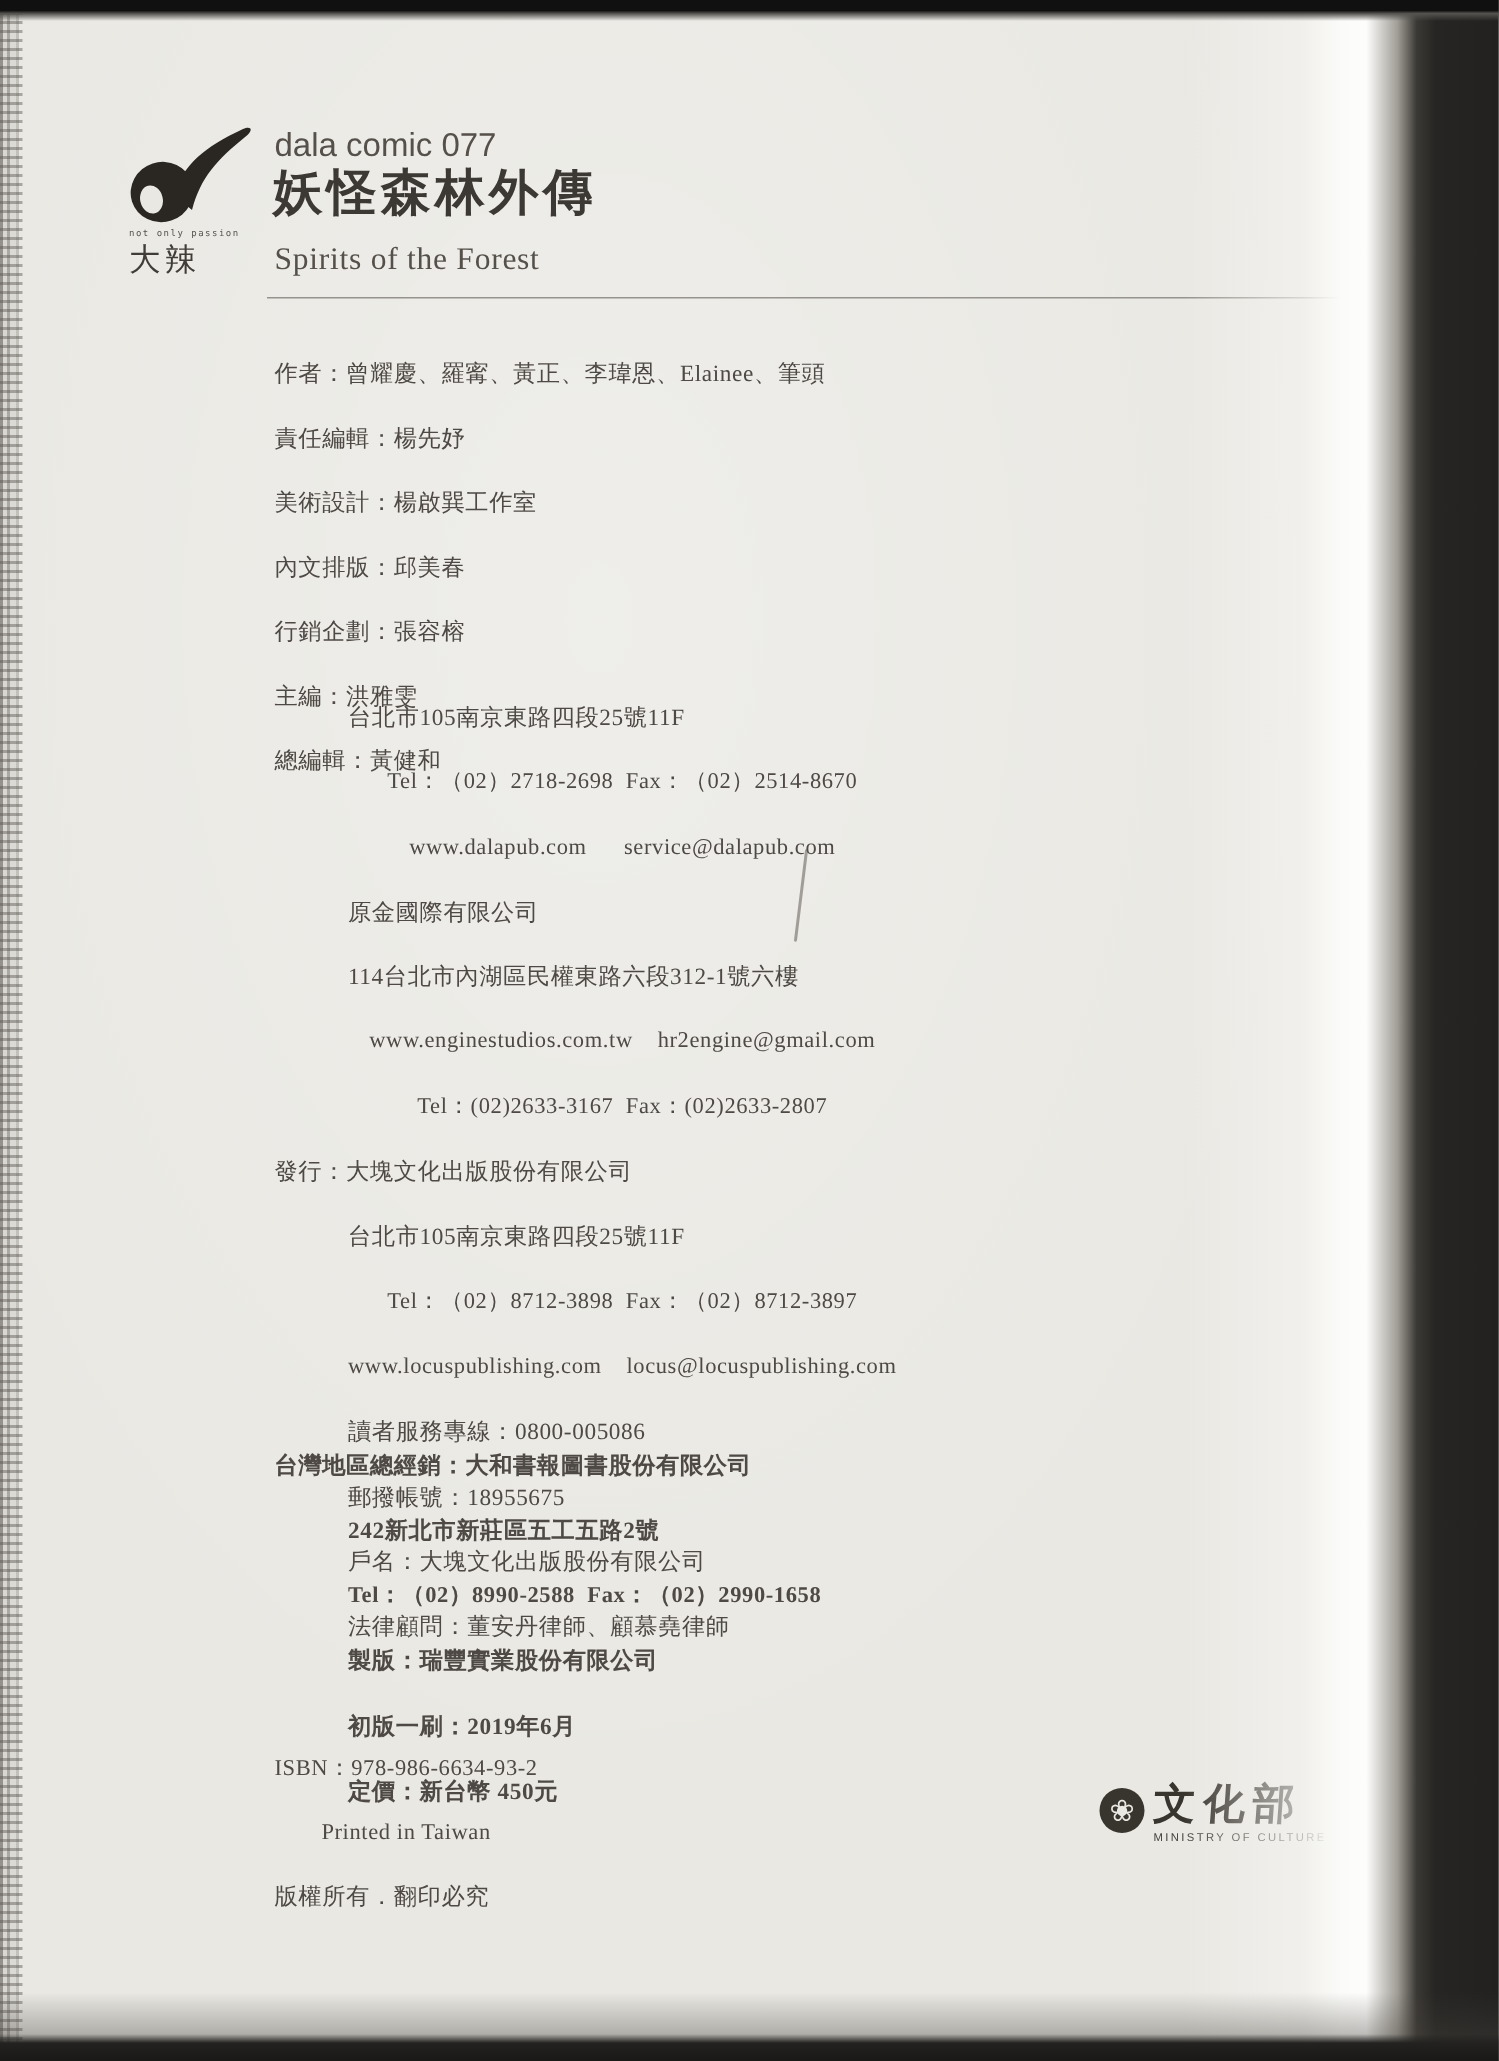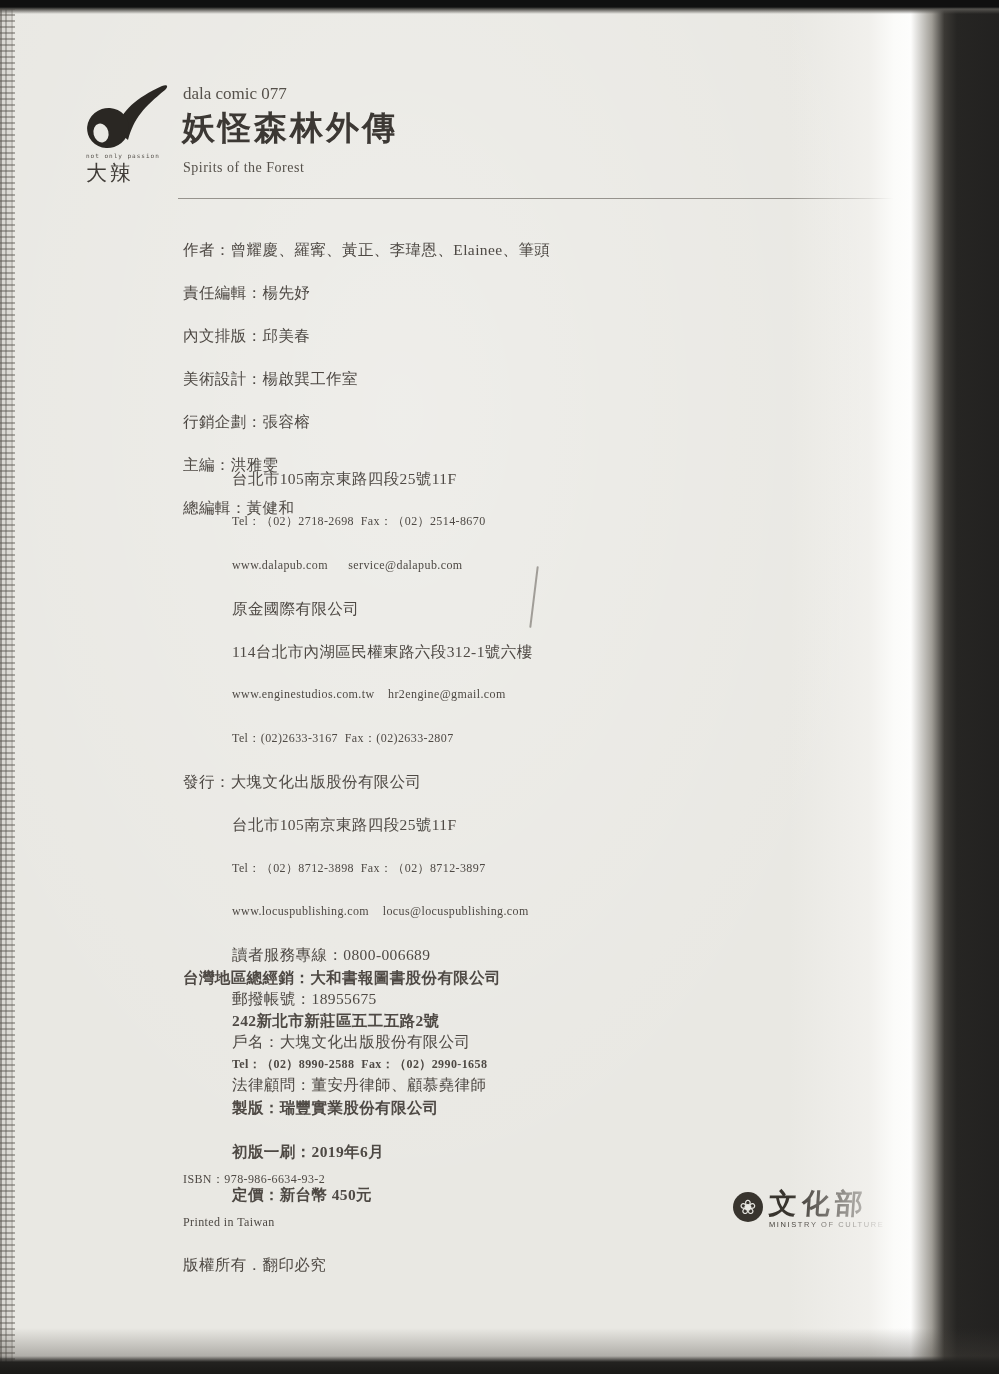--- a/index.html
+++ b/index.html
@@ -52,43 +52,43 @@
   .logo-tagline {
     font-family: "DejaVu Sans Mono", monospace; font-size: 6px; letter-spacing: 1px;
     color: #56524c; margin-top: 2px; white-space: nowrap;
   }
   .logo-name {
     font-family: "Liberation Sans", sans-serif; font-size: 21px; color: #403c37;
     letter-spacing: 3px; margin-top: 0;
   }
   .series {
     position: absolute; left: 183px; top: 84px; z-index: 3;
-    font-family: Liberation Serif, serif; font-size: 17px; color: #55504a;
+    font-family: Liberation Sans, sans-serif; font-size: 22px; color: #55504a;
   }
   .title {
     position: absolute; left: 182px; top: 106px; z-index: 3;
     font-size: 33px; color: #3c3834; letter-spacing: 3px; font-weight: 600;
   }
   .subtitle {
     position: absolute; left: 183px; top: 160px; z-index: 3;
-    font-size: 14px; color: #55504a; letter-spacing: 0.5px;
+    font-size: 21px; color: #55504a; letter-spacing: 0.5px;
   }
   .rule {
     position: absolute; left: 178px; top: 198px; width: 779px; height: 1px; z-index: 3;
     background: #96938d;
   }
   
   .block { position: absolute; left: 183px; z-index: 3; color: #4e4944; }
   .line { white-space: pre-wrap; font-size: 15.5px; letter-spacing: 0.4px; margin-top: 14px; }
   .credits   { top: 221px; } .credits .line   { line-height: 29px; }
   .publisher { top: 450px; } .publisher .line { line-height: 29.3px; }
   .dist      { top: 949px; } .dist .line      { line-height: 29.4px; font-weight: bold; }
   .foot      { top: 1151px;} .foot .line      { line-height: 28.8px; }
   .ind { padding-left: 49px; }
-  .latin { font-size: 12px; }
+  .latin { font-size: 15px; text-align: center; }
   
   .moc { position: absolute; left: 733px; top: 1190px; z-index: 3; display: flex; align-items: flex-start; }
   .moc-seal {
     width: 30px; height: 30px; border-radius: 50%; background: #38342e;
     display: flex; align-items: center; justify-content: center; margin-top: 2px;
   }
   .moc-flower { color: #e9e8e3; font-size: 20px; line-height: 20px; font-family: "DejaVu Sans", sans-serif; }
   .moc-text { margin-left: 6px; }
   .moc-zh {
     font-size: 28px; font-weight: 700; color: #38342e; letter-spacing: 5px;
@@ -116,40 +116,40 @@
     </div>
 
     <div class="series">dala comic 077</div>
     <div class="title">妖怪森林外傳</div>
     <div class="subtitle">Spirits of the Forest</div>
     <div class="rule"></div>
 
     <div class="block credits">
       <div class="line">作者：曾耀慶、羅寗、黃正、李瑋恩、Elainee、筆頭</div>
       <div class="line">責任編輯：楊先妤</div>
+      <div class="line">美術設計：楊啟巽工作室</div>
       <div class="line">內文排版：邱美春</div>
-      <div class="line">美術設計：楊啟巽工作室</div>
       <div class="line">行銷企劃：張容榕</div>
       <div class="line">主編：洪雅雯</div>
       <div class="line">總編輯：黃健和</div>
     </div>
 
     <div class="block publisher">
       <div class="line ind">台北市105南京東路四段25號11F</div>
       <div class="line ind latin">Tel：（02）2718-2698  Fax：（02）2514-8670</div>
       <div class="line ind latin">www.dalapub.com      service@dalapub.com</div>
       <div class="line ind">原金國際有限公司</div>
       <div class="line ind">114台北市內湖區民權東路六段312-1號六樓</div>
       <div class="line ind latin">www.enginestudios.com.tw    hr2engine@gmail.com</div>
       <div class="line ind latin">Tel：(02)2633-3167  Fax：(02)2633-2807</div>
       <div class="line">發行：大塊文化出版股份有限公司</div>
       <div class="line ind">台北市105南京東路四段25號11F</div>
       <div class="line ind latin">Tel：（02）8712-3898  Fax：（02）8712-3897</div>
       <div class="line ind latin">www.locuspublishing.com    locus@locuspublishing.com</div>
-      <div class="line ind">讀者服務專線：0800-006689</div>
+      <div class="line ind">讀者服務專線：0800-005086</div>
       <div class="line ind">郵撥帳號：18955675</div>
       <div class="line ind">戶名：大塊文化出版股份有限公司</div>
       <div class="line ind">法律顧問：董安丹律師、顧慕堯律師</div>
     </div>
 
     <div class="block dist">
       <div class="line">台灣地區總經銷：大和書報圖書股份有限公司</div>
       <div class="line ind">242新北市新莊區五工五路2號</div>
       <div class="line ind latin">Tel：（02）8990-2588  Fax：（02）2990-1658</div>
       <div class="line ind">製版：瑞豐實業股份有限公司</div>

